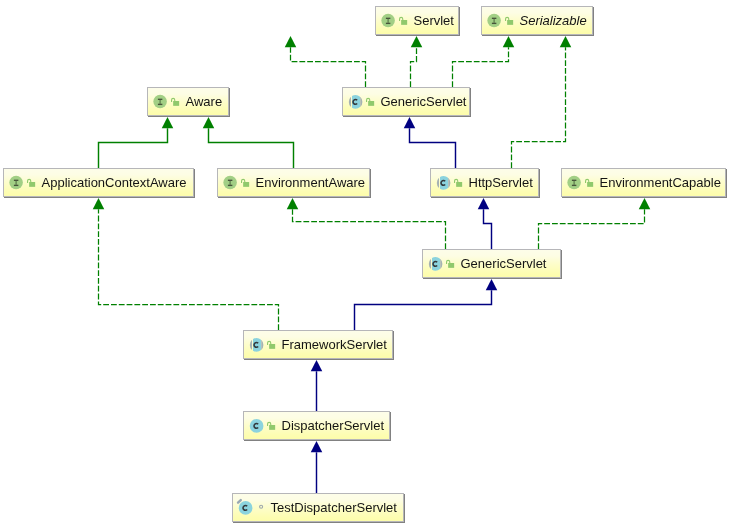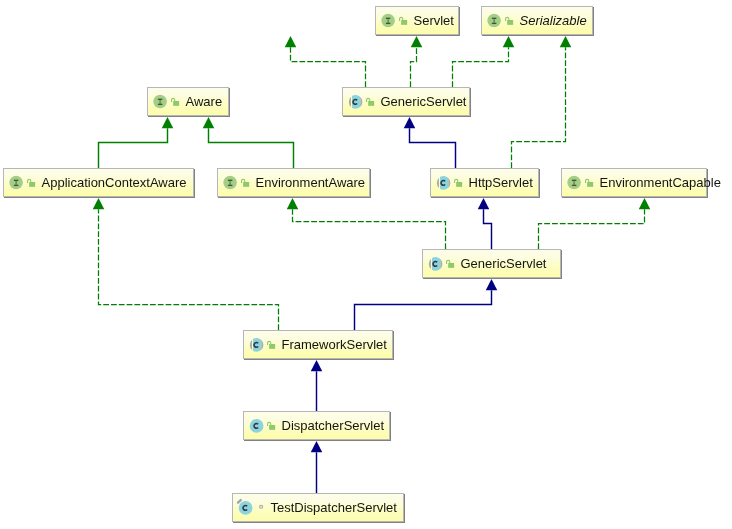--- a/index.html
+++ b/index.html
@@ -160,21 +160,21 @@
           <circle cx="12.6" cy="14.9" r="6.8" fill="#a6b2b3" clip-path="url(#wr2)"></circle>
           <circle cx="12.6" cy="14.9" r="6.8" fill="#8bd3de" clip-path="url(#bd2)"></circle>
           <path d="M14.15 13.33 A 2.35 2.35 0 1 0 14.15 16.47" stroke="#333a3d" stroke-width="1.6" fill="none" stroke-linecap="butt"></path>
         </svg></span>
     <span class="vis"><svg viewBox="0 0 12 28" width="12" height="28">
           <path d="M1.55 15.1 V12.95 Q 1.55 11.35 3.15 11.35 Q 4.75 11.35 4.75 12.95 V14.2" stroke="#90c96c" stroke-width="1.1" fill="none" stroke-linecap="butt" stroke-linejoin="round"></path>
           <rect x="3.15" y="14.0" width="6.0" height="4.85" fill="#90c96c"></rect>
         </svg></span>
     <span class="lbl">HttpServlet</span>
   </div>
-    <div class="node" style="left: 561px; top: 168px; width: 146px;">
+    <div class="node" style="left: 561px; top: 168px; width: 165px;">
     <span class="kind"><svg viewBox="0 0 23 28" width="23" height="28">
           <circle cx="12.10" cy="14.5" r="6.75" fill="#a2cf85"></circle>
           <rect x="9.90" y="11.65" width="4.45" height="1.35" fill="#47543a"></rect>
           <rect x="11.45" y="12.9" width="1.35" height="3.9" fill="#638350"></rect>
           <rect x="9.90" y="16.7" width="4.45" height="1.35" fill="#47543a"></rect>
         </svg></span>
     <span class="vis"><svg viewBox="0 0 12 28" width="12" height="28">
           <path d="M1.55 15.1 V12.95 Q 1.55 11.35 3.15 11.35 Q 4.75 11.35 4.75 12.95 V14.2" stroke="#90c96c" stroke-width="1.1" fill="none" stroke-linecap="butt" stroke-linejoin="round"></path>
           <rect x="3.15" y="14.0" width="6.0" height="4.85" fill="#90c96c"></rect>
         </svg></span>

